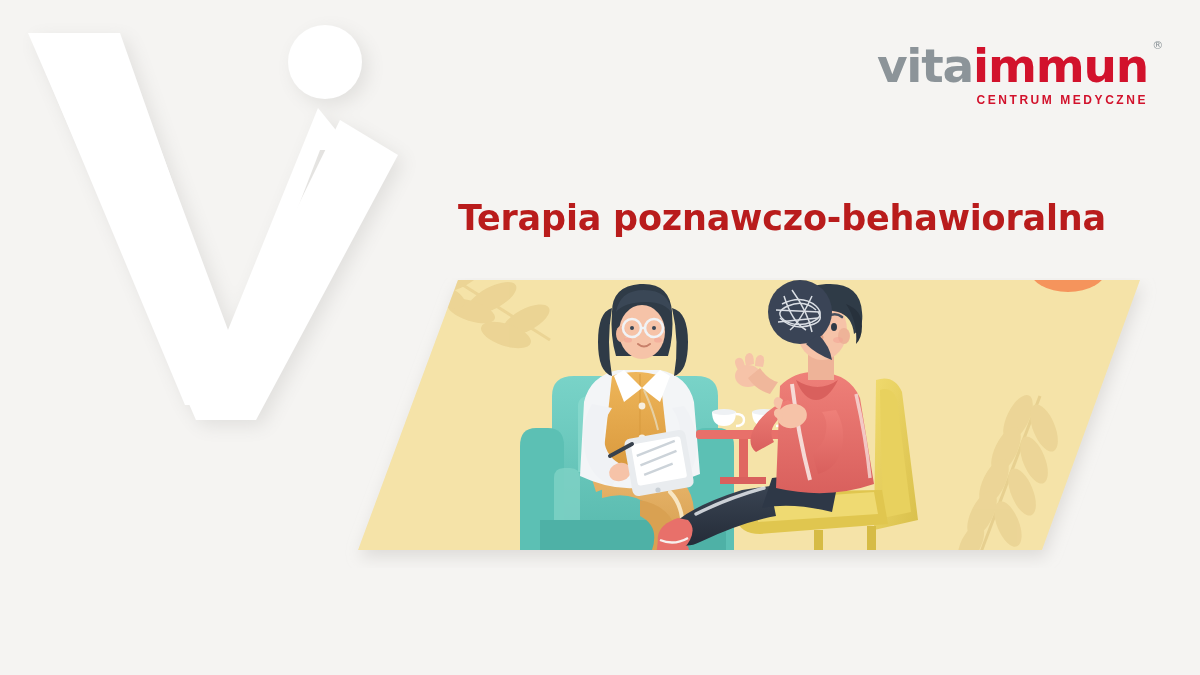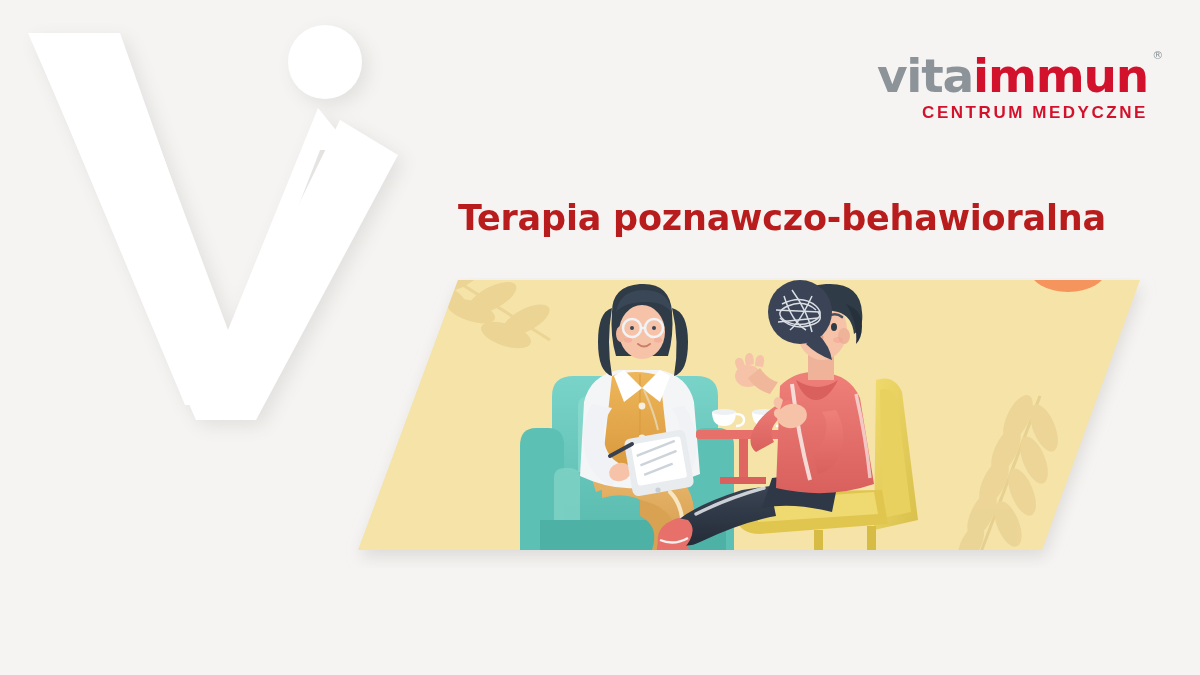--- a/index.html
+++ b/index.html
@@ -10,28 +10,28 @@
     background:#f5f4f2;
     position:relative;
   }
   .stage{position:absolute;inset:0;background:#f5f4f2;}
 
   
   .watermark{position:absolute;left:0;top:0;width:520px;height:560px;pointer-events:none;}
   .wm-svg{display:block;width:100%;height:100%;}
 
   
-  .logo{position:absolute;right:52px;top:42px;text-align:right;line-height:1;margin-top:10px;}
+  .logo{position:absolute;right:52px;top:42px;text-align:right;line-height:1;}
   .logo-word{font-size:47px;font-weight:bold;letter-spacing:-1.2px;
              font-family:"DejaVu Sans","Liberation Sans",sans-serif;
              display:inline-block;position:relative;}
   .logo-vita{color:#8c9499;}
   .logo-immun{color:#d2122c;}
   .logo-reg{position:absolute;font-size:11px;color:#8c9499;top:-2px;right:-14px;font-weight:normal;}
-  .logo-sub{margin-top:5px;font-size:17px;font-weight:bold;color:#d2122c;
+  .logo-sub{margin-top:5px;font-size:12px;font-weight:bold;color:#d2122c;
             letter-spacing:2.55px;font-family:"Liberation Sans",sans-serif;}
 
   
   .headline{position:absolute;left:458px;top:172px;width:660px;
             color:#b91c1c;font-size:35px;font-weight:bold;line-height:1.32;
             font-family:"DejaVu Sans","Liberation Sans",sans-serif;letter-spacing:-0.2px;}
   .headline .line{display:block;}
 
   
   .hero{position:absolute;left:340px;top:278px;width:820px;height:290px;}

